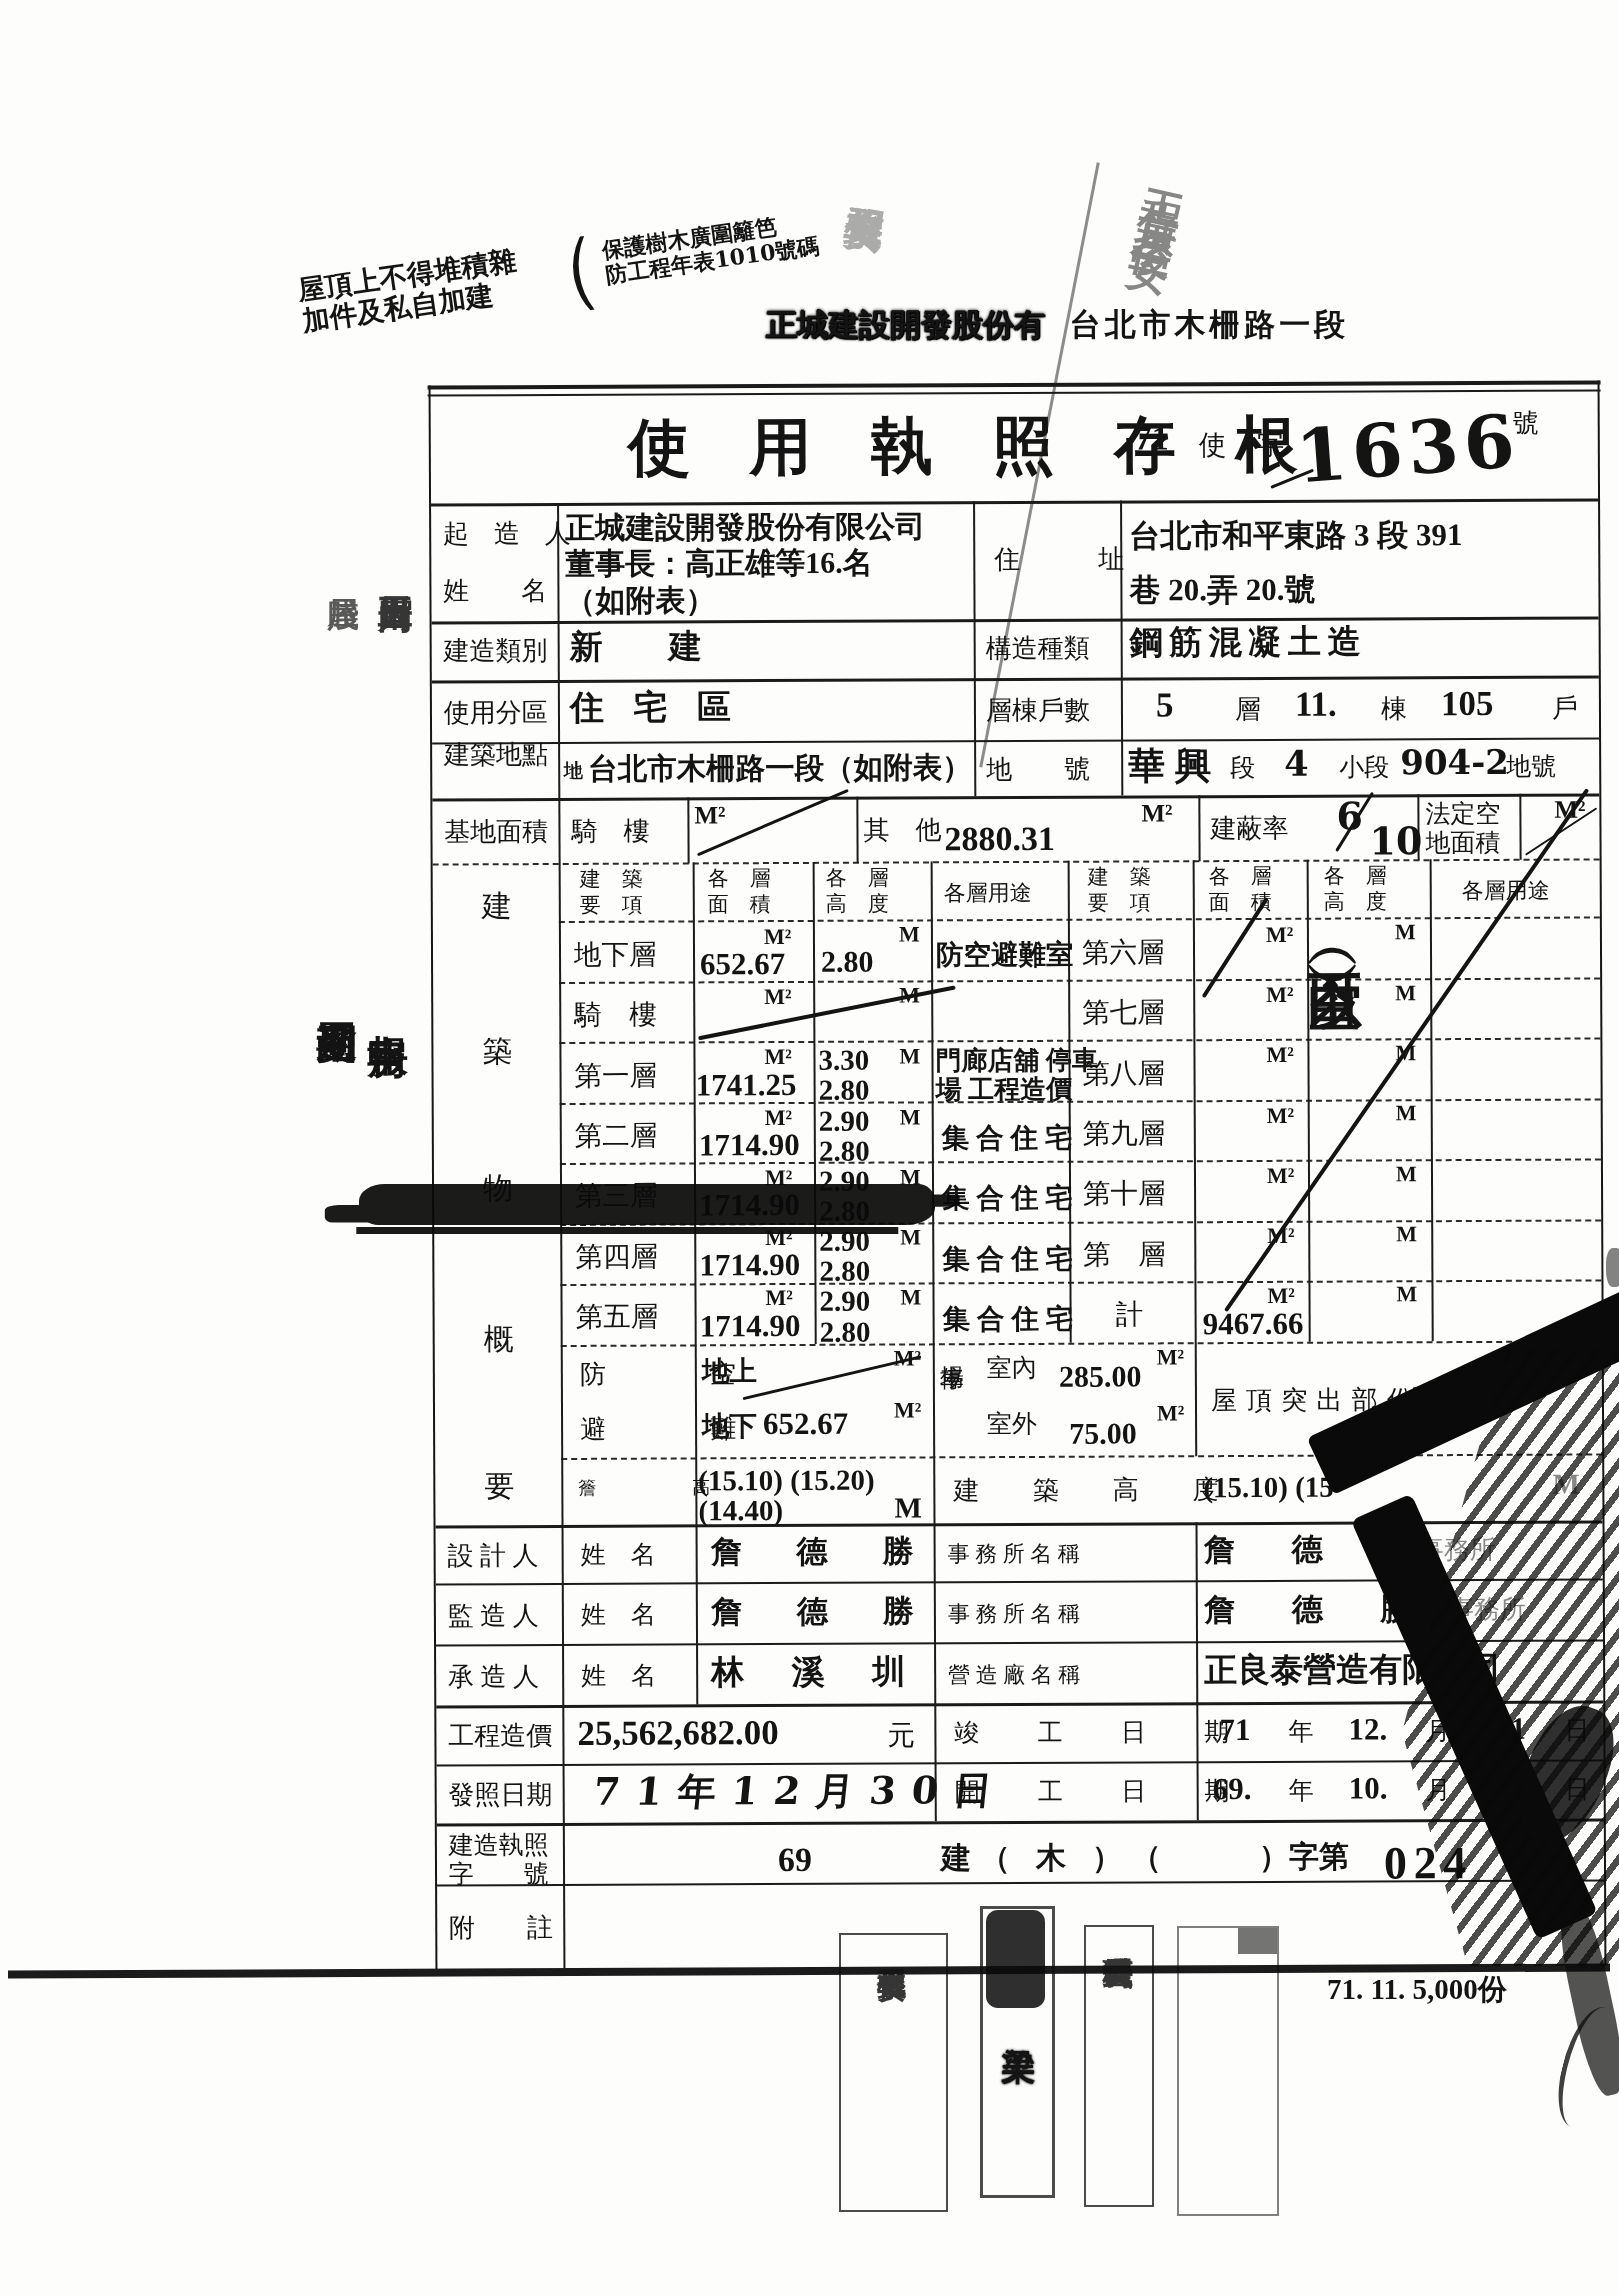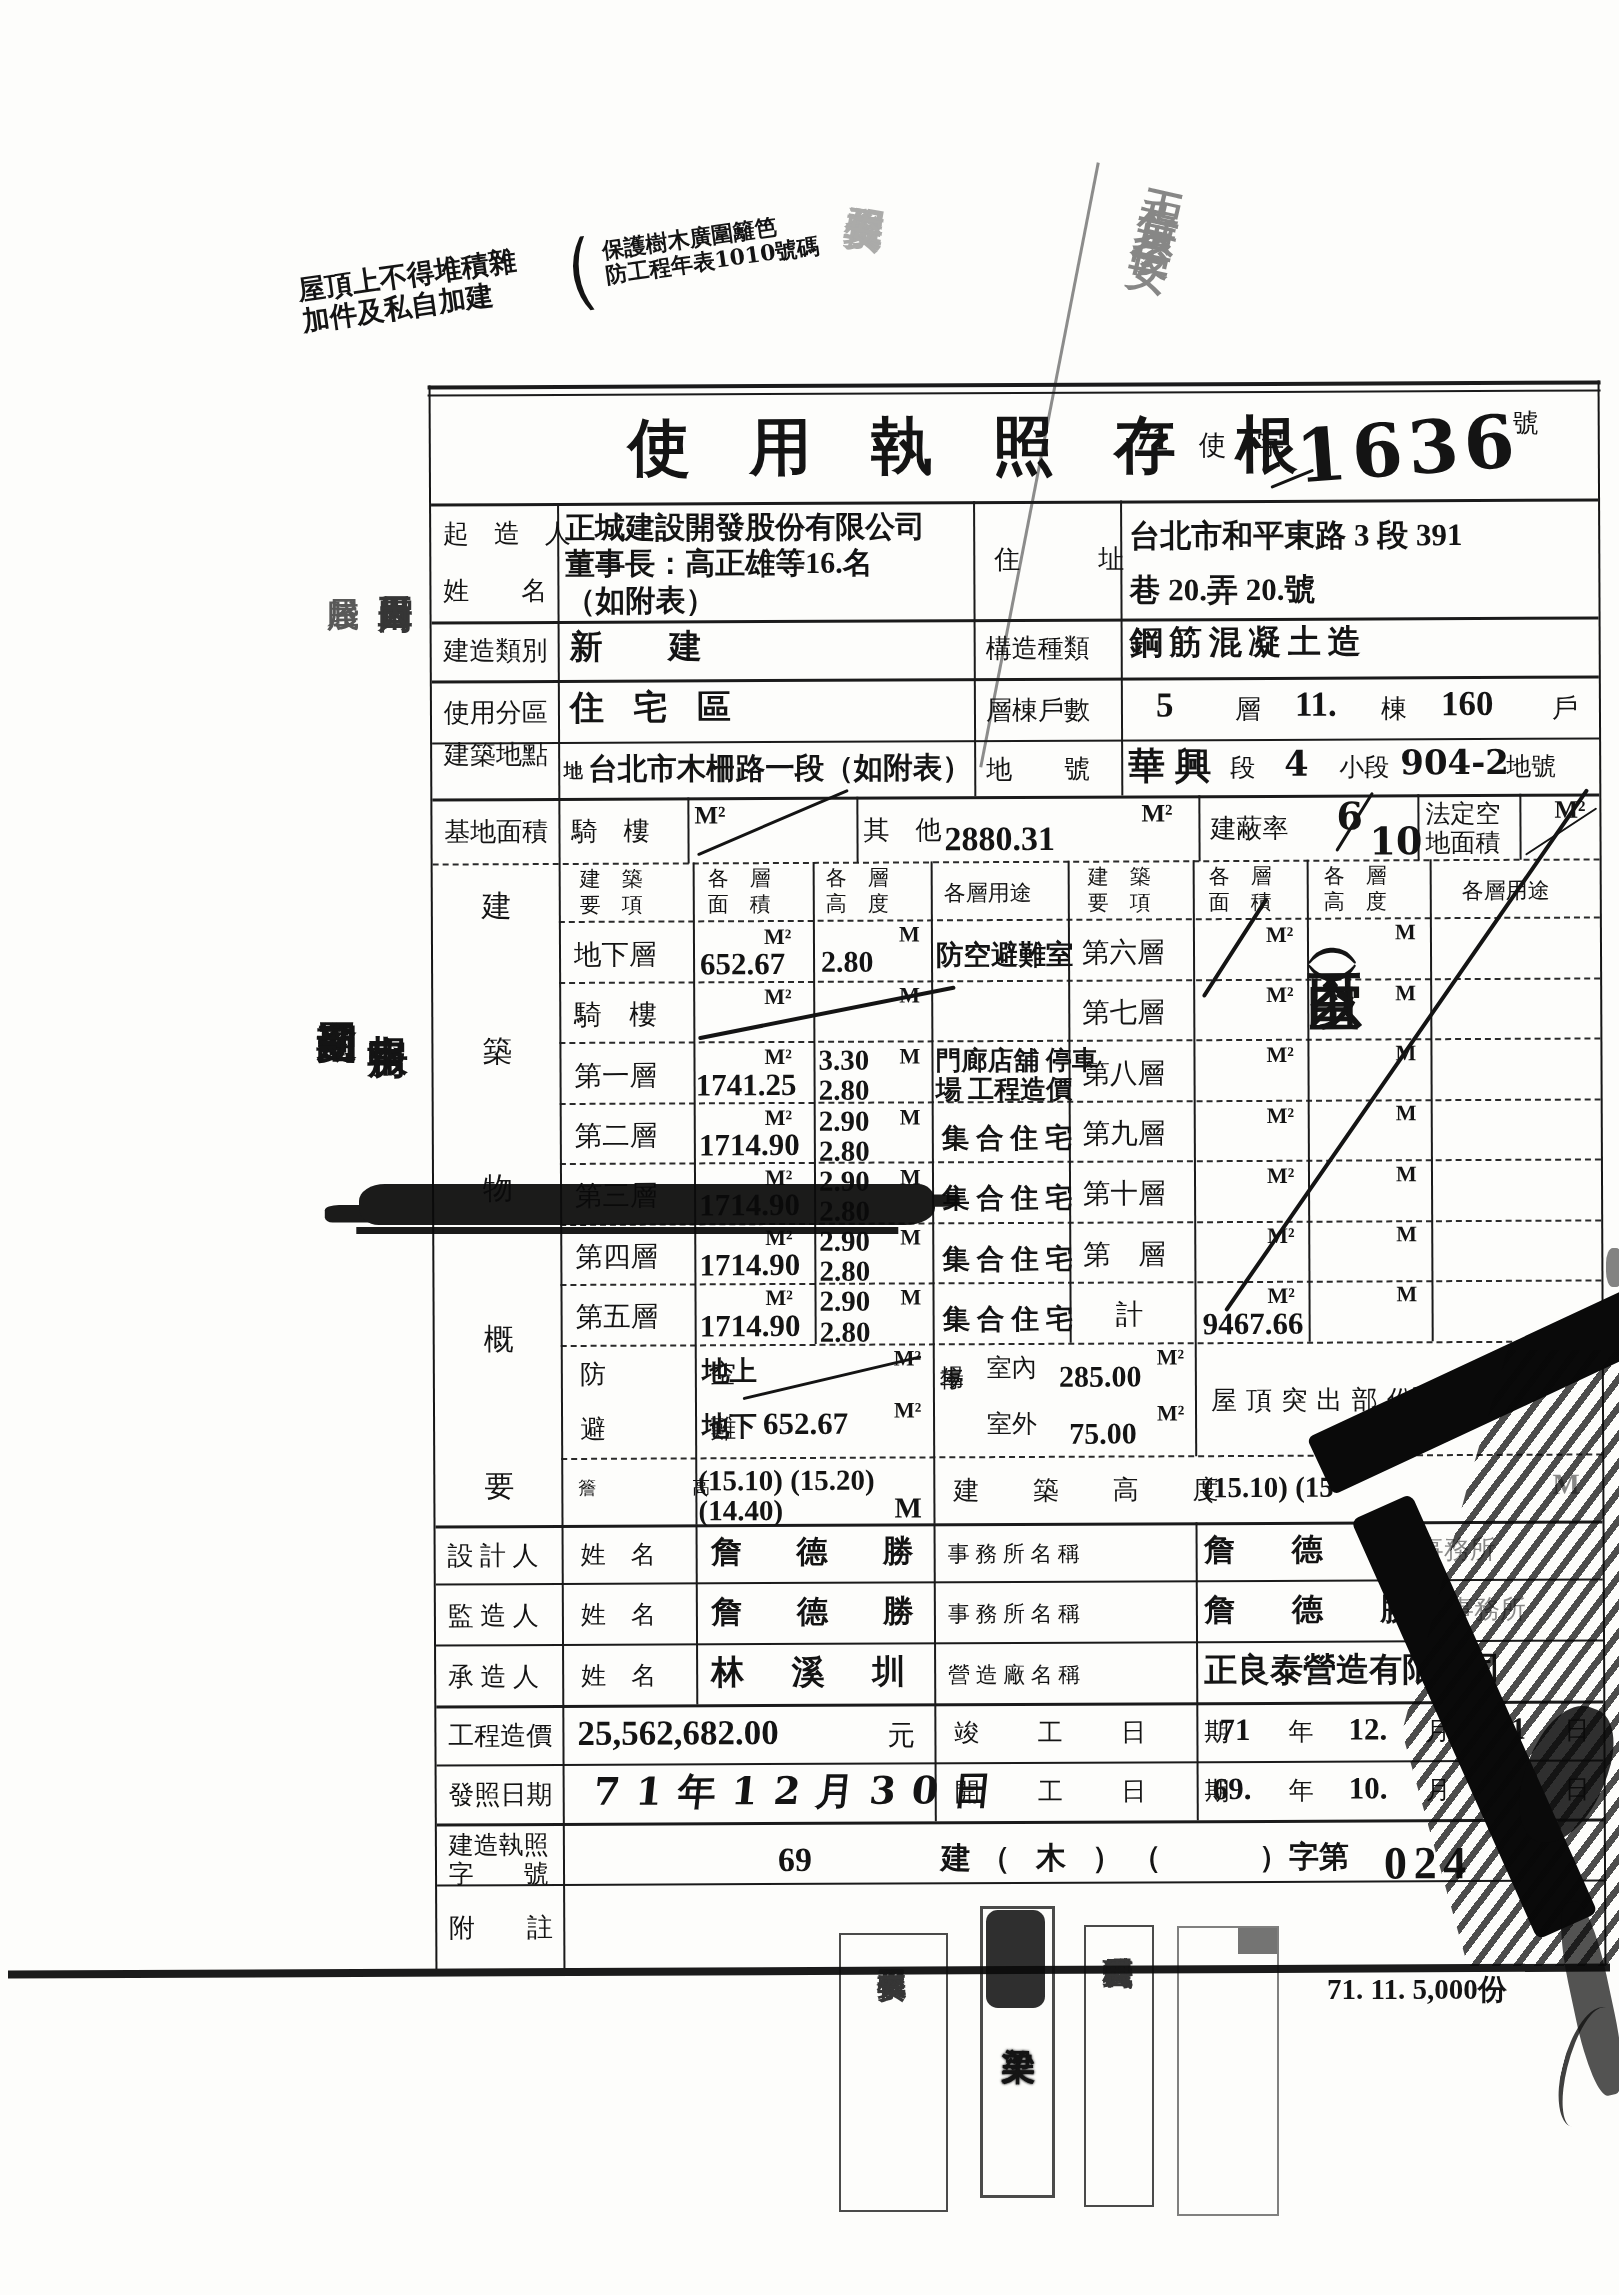--- a/index.html
+++ b/index.html
@@ -36,20 +36,24 @@
         <div>防工程年表1010號碼</div>
       </div>
     </div>
   </div>
 
   <div class="c hand v f35" style="left:816px;top:177px;height:406px;font-size:39px;transform:rotate(10deg);">工程員李俊安</div>
   <div class="c hand v f5" style="left:1081px;top:151px;height:609px;font-size:42px;transform:rotate(13deg);letter-spacing:11.8px;">工程員李俊安</div>
   <div class="vl f5" style="left:1038px;top:157px;height:616px;width:3.3px;transform:rotate(11deg);"></div>
 
 
+  <div class="c" style="left:766px;top:307px;font-size:31px;font-weight:700;">
+    <span class="smudge">正城建設開發股份有</span>
+    <span style="margin-left:17px;letter-spacing:3.9px;">台北市木柵路一段</span>
+  </div>
 
   <div class="c hand v f85" style="left:375px;top:569px;height:236px;font-size:35px;">雪五卅日內</div>
   <div class="c hand v" style="left:364px;top:1002px;height:157px;font-size:41px;">申報房</div>
   <div class="c hand v f7" style="left:325px;top:575px;height:105px;font-size:31px;">屋賤</div>
   <div class="c hand v" style="left:313px;top:989px;height:183px;font-size:41px;">逾期受罰</div>
 
   <div id="ptable" style="position:absolute;left:432px;top:383px;width:1167px;height:1590px;
               border-left:2.6px solid #161616;border-right:2.6px solid #161616;transform:rotate(-0.25deg);">
 
     <div class="hl" style="left:-2.6px;top:0;width:1173px;height:3.9px;"></div>
@@ -121,21 +125,21 @@
     <div class="c ser" style="left:554px;top:251px;font-size:26px;">構造種類</div>
     <div class="c ser" style="left:698px;top:242px;font-size:33px;font-weight:700;letter-spacing:6.6px;">鋼筋混凝土造</div>
 
     <div class="c ser" style="left:11.8px;top:313px;font-size:26px;">使用分區</div>
     <div class="c ser" style="left:138px;top:303px;font-size:34px;font-weight:700;letter-spacing:10.5px;">住 宅 區</div>
     <div class="c ser" style="left:554px;top:313px;font-size:26px;">層棟戶數</div>
     <div class="c ser" style="left:724px;top:303px;font-size:35px;font-weight:700;">5</div>
     <div class="c ser" style="left:803px;top:313px;font-size:26px;">層</div>
     <div class="c ser" style="left:863px;top:303px;font-size:35px;font-weight:700;">11.</div>
     <div class="c ser" style="left:949px;top:313px;font-size:26px;">棟</div>
-    <div class="c ser" style="left:1009px;top:303px;font-size:35px;font-weight:700;">160</div>
+    <div class="c ser" style="left:1009px;top:303px;font-size:35px;font-weight:700;">105</div>
     <div class="c ser" style="left:1120px;top:313px;font-size:26px;">戶</div>
 
     <div class="c ser" style="left:11.8px;top:355px;font-size:26px;">建築地點</div>
     <div class="c ser v" style="left:130px;top:359px;height:52px;font-size:19.7px;">地址</div>
     <div class="c ser" style="left:156px;top:368px;font-size:29.5px;font-weight:700;">台北市木柵路一段（如附表）</div>
     <div class="c ser" style="left:554px;top:372px;font-size:26px;">地　　號</div>
     <div class="c hand" style="left:696px;top:362px;font-size:37px;letter-spacing:9.2px;">華興</div>
     <div class="c ser" style="left:798px;top:372px;font-size:25px;">段</div>
     <div class="c hand" style="left:852px;top:362px;font-size:35px;">4</div>
     <div class="c ser" style="left:907px;top:372px;font-size:25px;">小段</div>

